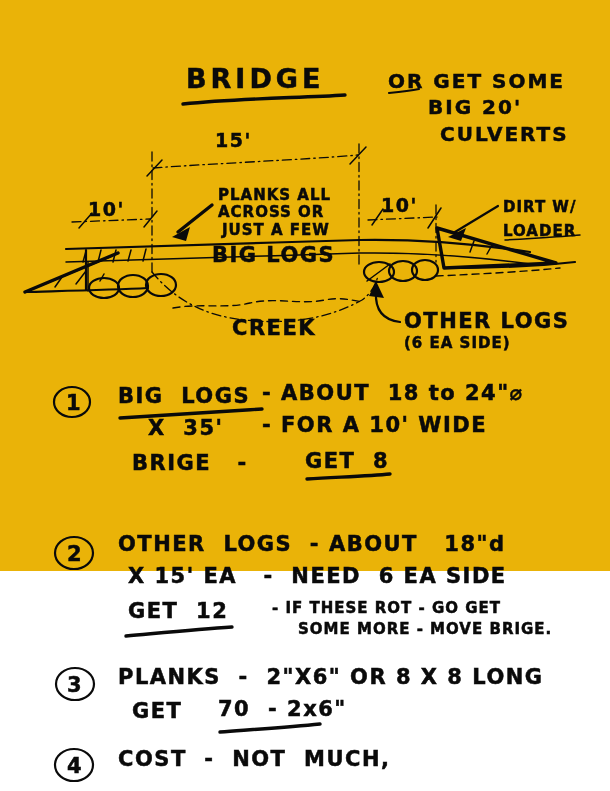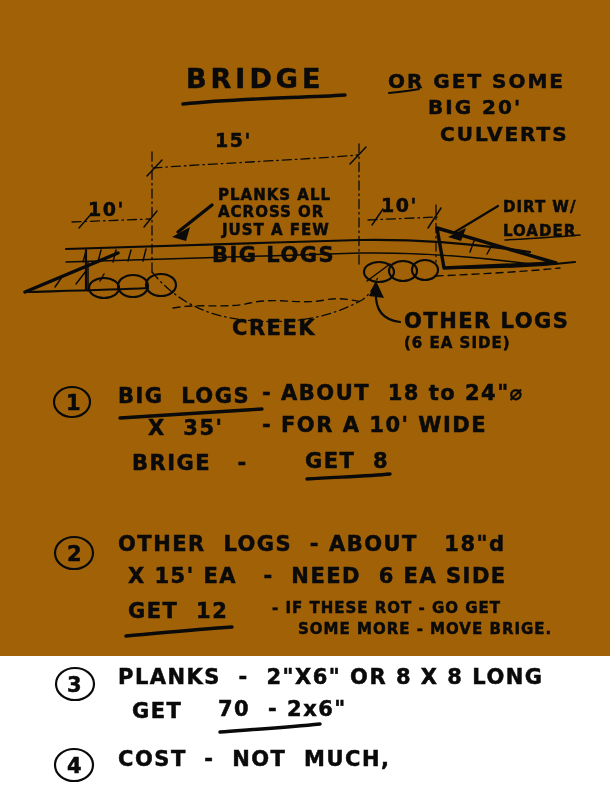--- a/index.html
+++ b/index.html
@@ -11,22 +11,22 @@
     width: 610px;
     height: 791px;
     position: relative;
     overflow: hidden;
     font-family: "DejaVu Sans", sans-serif;
   }
   #sheet {
     position: absolute;
     inset: 0;
     width: 610px;
-    height: 656px;
-    background: #a16207;
+    height: 571px;
+    background: #eab308;
     text-decoration: underline;
   }
   svg#sketch {
     position: absolute;
     left: 0;
     top: 0;
     width: 610px;
     height: 791px;
     display: block;
   }

